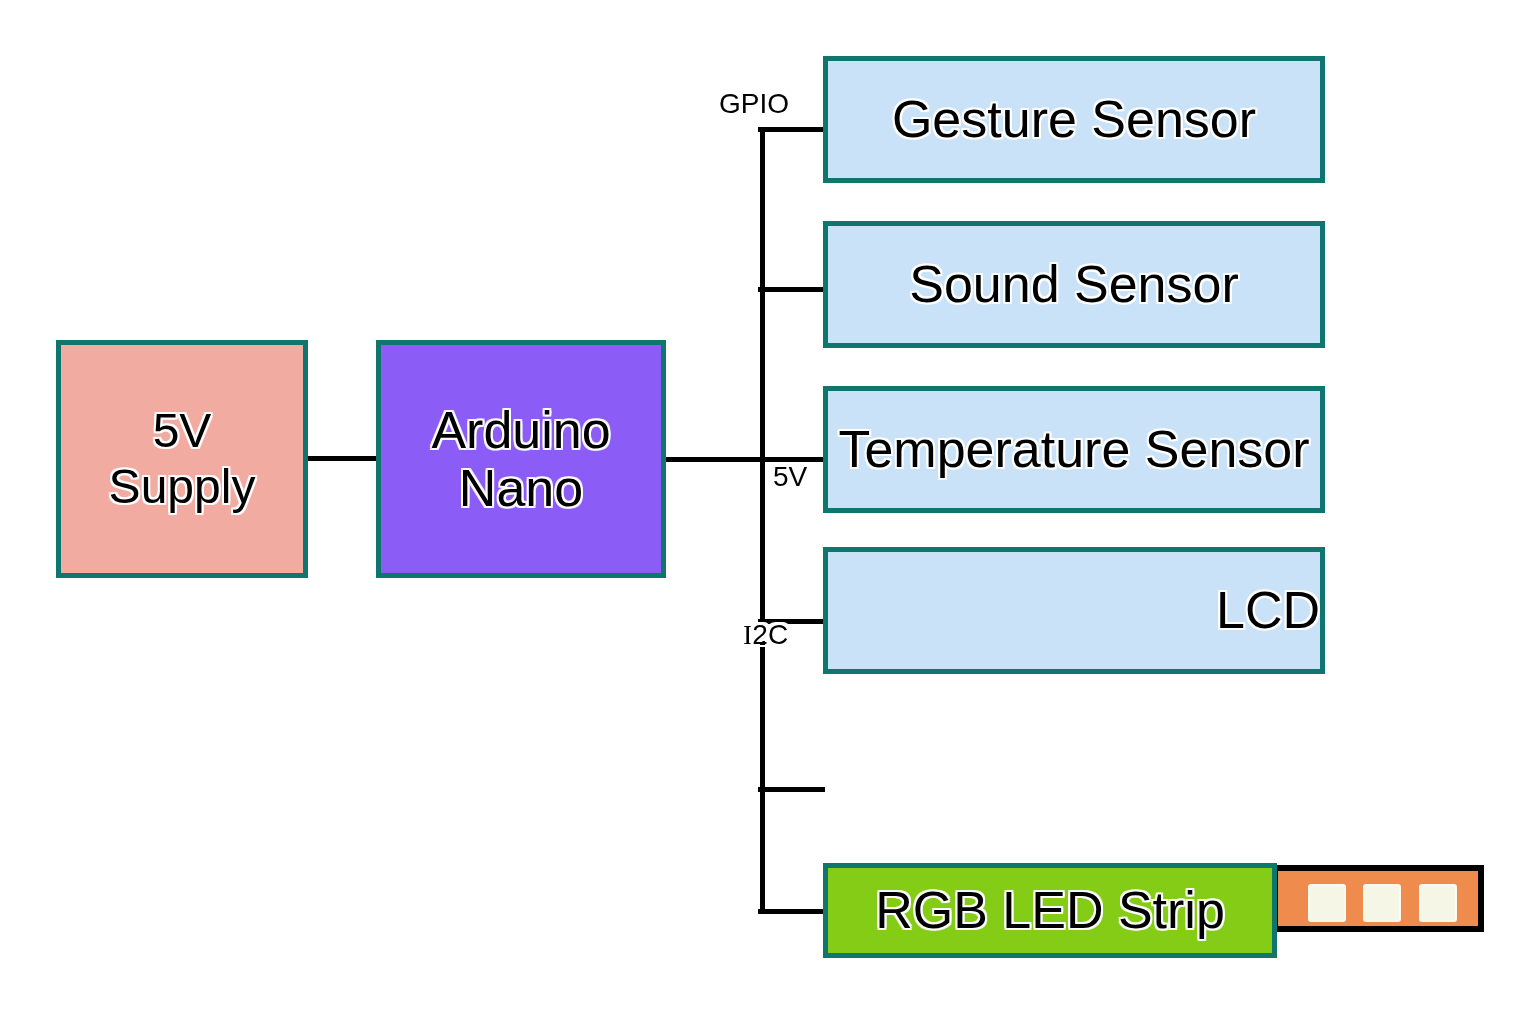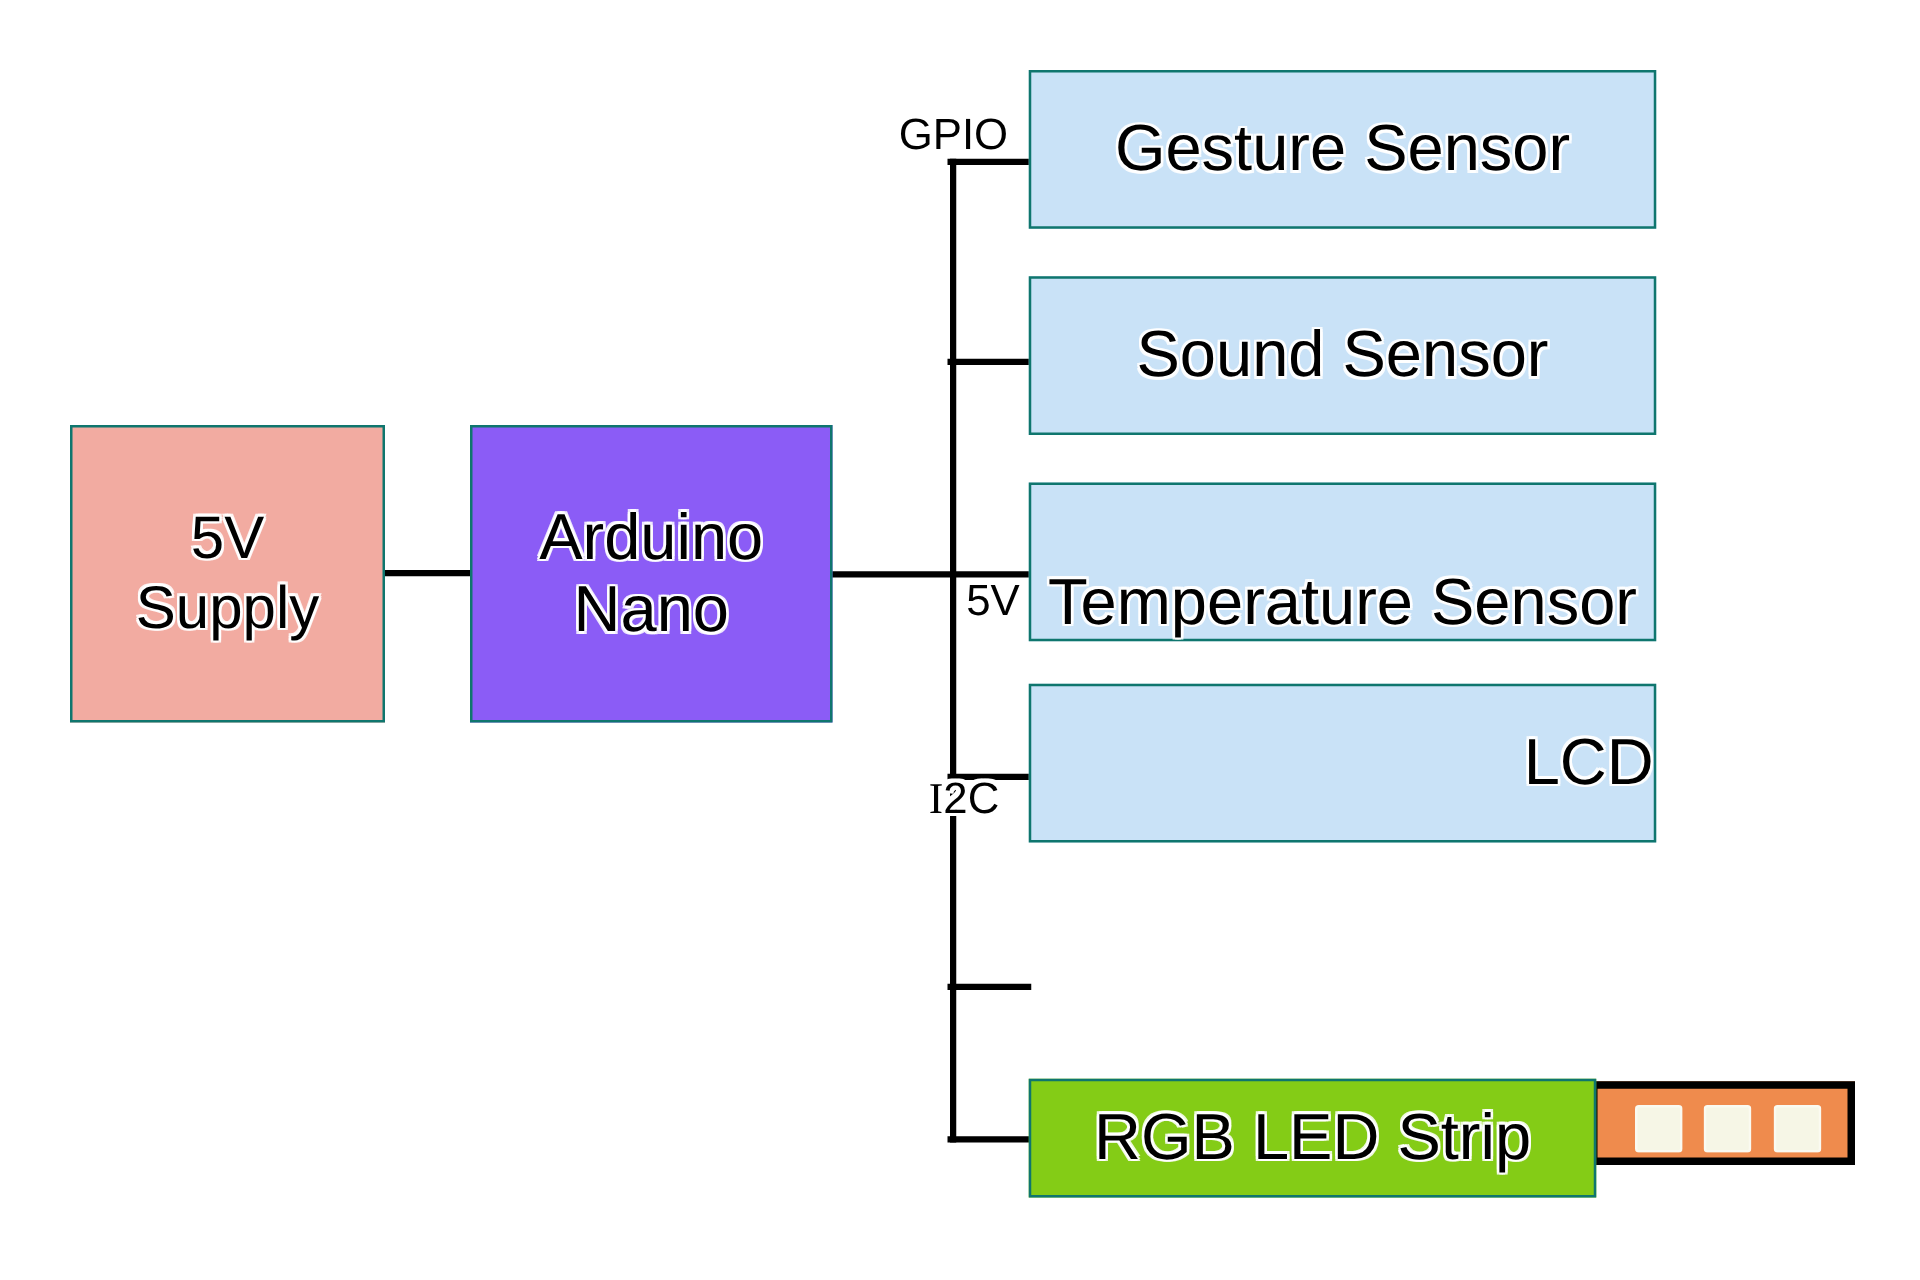--- a/index.html
+++ b/index.html
@@ -10,21 +10,21 @@
     background: #ffffff;
     overflow: hidden;
     font-family: "Liberation Sans", "DejaVu Sans", sans-serif;
     color: #000;
   }
   .line { position: absolute; background: #000; z-index: 0; }
 
   .box {
     position: absolute;
     box-sizing: border-box;
-    border: 2px solid #0f766e;
+    border: 5px solid #0f766e;
     display: flex;
     flex-direction: column;
     align-items: center;
     justify-content: center;
     text-align: center;
     z-index: 2;
   }
   .box .lbl {
     font-size: 52px;
     line-height: 1.12;
@@ -32,40 +32,40 @@
     text-shadow:
       -2px -2px 0 rgba(255,255,255,.85), 2px -2px 0 rgba(255,255,255,.85),
       -2px  2px 0 rgba(255,255,255,.85), 2px  2px 0 rgba(255,255,255,.85),
       -2px  0   0 rgba(255,255,255,.85), 2px  0   0 rgba(255,255,255,.85),
        0   -2px 0 rgba(255,255,255,.85), 0    2px 0 rgba(255,255,255,.85);
   }
   .box .lbl.small { font-size: 48px; line-height: 1.16; }
 
   .bus-label {
     position: absolute;
-    font-size: 35px;
+    font-size: 28px;
     line-height: 1;
     white-space: nowrap;
     z-index: 3;
     text-shadow:
       -3px -3px 0 #fff, 3px -3px 0 #fff,
       -3px  3px 0 #fff, 3px  3px 0 #fff,
       -3px  0   0 #fff, 3px  0   0 #fff,
        0   -3px 0 #fff, 0    3px 0 #fff;
   }
   
   #i2c-label::first-letter { font-family: "Liberation Serif", "DejaVu Serif", serif; }
 
   #power-box   { left: 56px;  top: 340px; width: 252px; height: 238px; }
   #nano-box    { left: 376px; top: 340px; width: 290px; height: 238px; }
 
   .peripheral  { left: 823px; width: 502px; height: 127px; }
   #gesture-box { top: 56px;  }
   #sound-box   { top: 221px; }
-  #temp-box    { top: 386px; justify-content: flex-end; }
+  #temp-box    { top: 386px; }
   #lcd-box     { top: 547px; align-items: flex-end; }
   #clock-box   { top: 709px; }
   #rgb-box     { left: 823px; top: 863px; width: 454px; height: 95px; }
 
   #led-strip {
     position: absolute;
     left: 1272px; top: 865px; width: 212px; height: 67px;
     box-sizing: border-box;
     border: 6px solid #000;
     z-index: 1;

